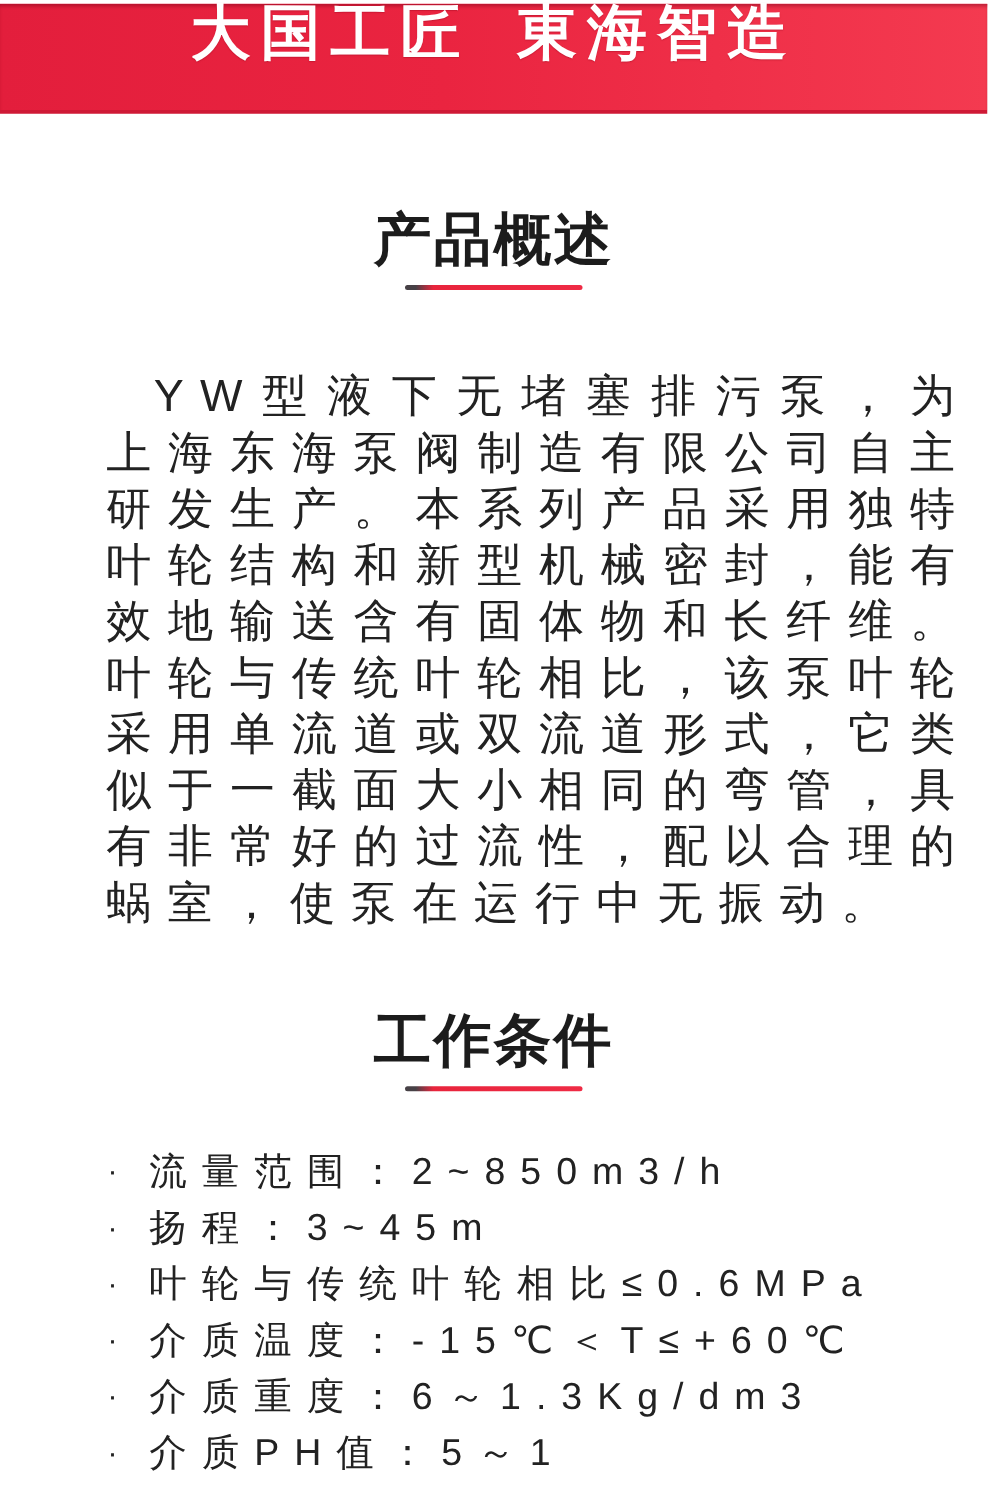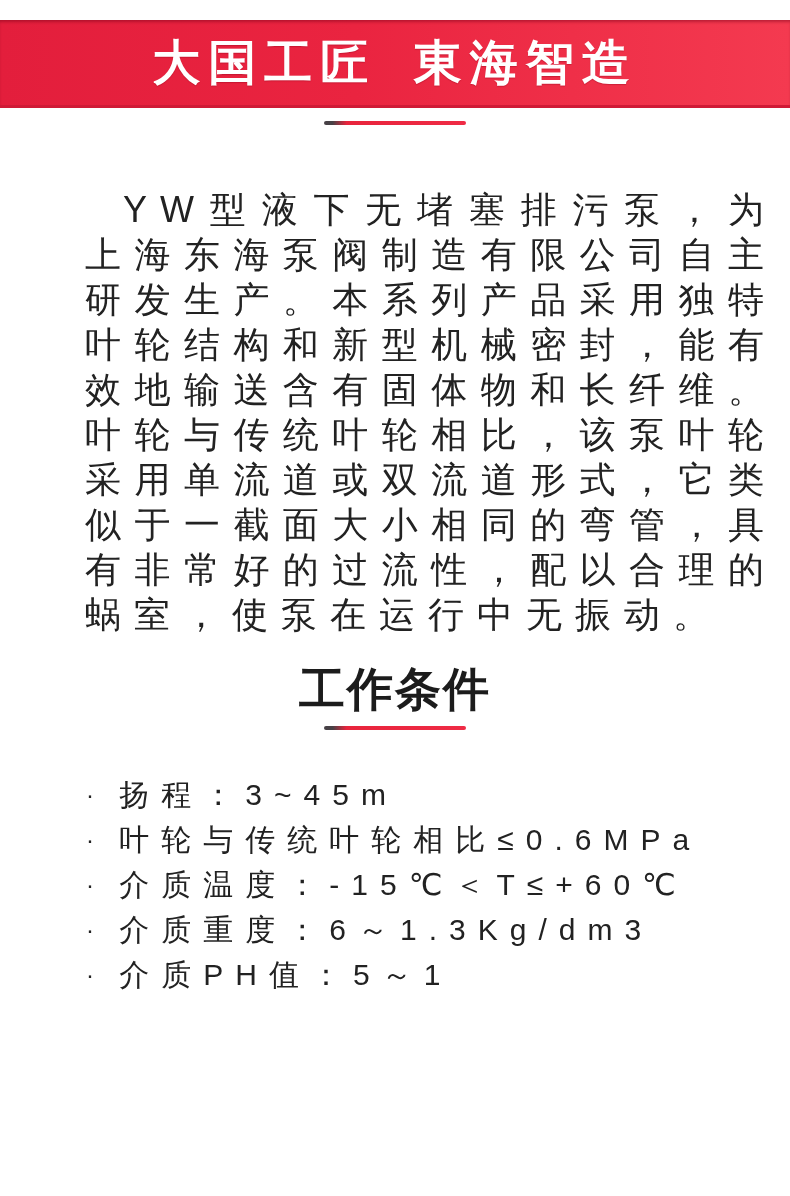--- a/index.html
+++ b/index.html
@@ -16,24 +16,24 @@
   }
   .page {
     position: relative;
     width: 790px;
     height: 1196px;
     background: #ffffff;
   }
 
   
   .banner {
-    margin-top: 20px;
+    margin-top: 3px;
     height: 85px;
     display: flex;
-    align-items: center;
+    align-items: flex-start;
     justify-content: center;
     background: linear-gradient(90deg,
       var(--banner_left, #e31e3c) 0%,
       #ea2440 45%,
       var(--banner_right, #f43a50) 100%);
     border-bottom: 3px solid #cf1a36;
     box-shadow: inset 0 3px 3px -1px rgba(120, 0, 25, 0.45);
   }
   .banner-slogan {
     color: var(--banner_text_color, #ffffff);
@@ -49,21 +49,21 @@
   
   .section-title {
     text-align: center;
     font-size: 46px;
     line-height: 48px;
     font-weight: bold;
     letter-spacing: 2px;
     color: var(--title_color, #1c1c1c);
   }
   .title-overview { margin-top: 76px; }
-  .title-conditions { margin-top: 28px; }
+  .title-conditions { margin-top: 64px; }
   .title-divider {
     width: 142px;
     height: 4px;
     margin: 13px auto 0 auto;
     border-radius: 2px;
     background: linear-gradient(90deg,
       #474146 0%, #474146 6%,
       var(--accent, #e8243c) 16%,
       #ef2b45 100%);
   }
@@ -103,28 +103,33 @@
 </style>
 </head>
 <body>
 
 <div class="page">
 
   <div class="banner">
     <div class="banner-slogan">大国工匠 東海智造</div>
   </div>
 
+  <div class="section-title title-overview">产品概述</div>
   <div class="title-divider"></div>
 
   <p class="overview-paragraph">YW型液下无堵塞排污泵，为上海东海泵阀制造有限公司自主研发生产。本系列产品采用独特叶轮结构和新型机械密封，能有效地输送含有固体物和长纤维。叶轮与传统叶轮相比，该泵叶轮采用单流道或双流道形式，它类似于一截面大小相同的弯管，具有非常好的过流性，配以合理的蜗室，使泵在运行中无振动。</p>
 
   <div class="section-title title-conditions">工作条件</div>
   <div class="title-divider"></div>
 
   <ul class="conditions-list">
+    <li>
+      <span class="bullet">·</span>
+      <span>流量范围：2~850m3/h</span>
+    </li>
     <li>
       <span class="bullet">·</span>
       <span>扬程：3~45m</span>
     </li>
     <li>
       <span class="bullet">·</span>
       <span>叶轮与传统叶轮相比≤0.6MPa</span>
     </li>
     <li>
       <span class="bullet">·</span>

